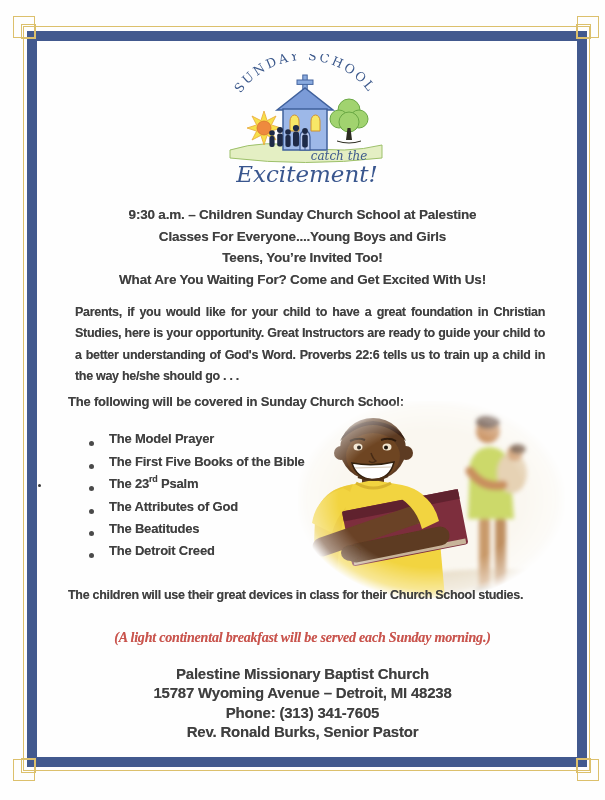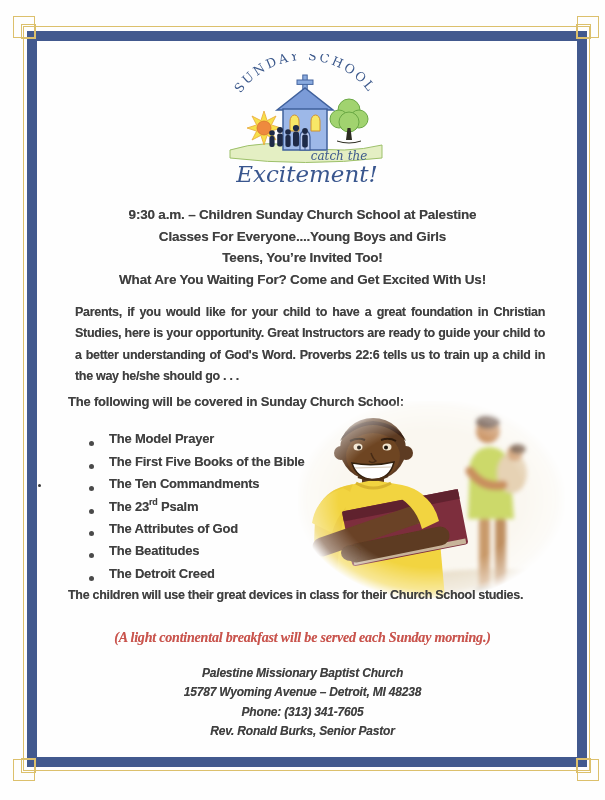--- a/index.html
+++ b/index.html
@@ -34,22 +34,22 @@
   .topic{display:flex;align-items:flex-end;height:22.4px;}
   .dot{flex:0 0 auto;width:5px;height:5px;border-radius:50%;background:#4a4a4a;
        margin:7px 15px 0 0;}
   sup.ord{font-size:9px;line-height:0;vertical-align:6px;}
   .photo-wrap{position:absolute;left:298px;top:401px;width:267px;height:197px;}
   .p2{position:absolute;left:68px;width:470px;top:585px;}
   .breakfast{position:absolute;left:40px;right:40px;top:630px;text-align:center;
              font-style:italic;font-weight:bold;font-size:14px;color:#c9544d;
              letter-spacing:-0.2px;text-shadow:0 0 0.5px rgba(201,84,77,0.5);font-family:Liberation Serif, serif;}
   .footer{position:absolute;left:0;right:0;top:664px;text-align:center;font-weight:bold;
-          font-size:12px;line-height:19.3px;letter-spacing:-0.2px;
-          text-shadow:0 0 0.5px rgba(63,63,63,0.55);font-style:italic;}
+          font-size:15px;line-height:19.3px;letter-spacing:-0.2px;
+          text-shadow:0 0 0.5px rgba(63,63,63,0.55);}
   .speck{position:absolute;left:38px;top:484px;width:3px;height:3px;background:#3a3a3a;
          border-radius:50%;}
   .logo-serif{font-family:"DejaVu Serif",serif;}
 </style>
 </head>
 <body>
 
 <div class="page">
 
   <div class="gold-frame"></div>
@@ -132,24 +132,20 @@
   <div class="following">The following will be covered in Sunday Church School:</div>
 
   <div class="topics">
     <div class="topic">
       <span class="dot"></span>
       <span>The Model Prayer</span>
     </div>
     <div class="topic">
       <span class="dot"></span>
       <span>The First Five Books of the Bible</span>
-    </div>
-    <div class="topic">
-      <span class="dot"></span>
-      <span>The Ten Commandments</span>
     </div>
     <div class="topic">
       <span class="dot"></span>
       <span><span>The 23</span><sup class="ord">rd</sup><span> Psalm</span></span>
     </div>
     <div class="topic">
       <span class="dot"></span>
       <span>The Attributes of God</span>
     </div>
     <div class="topic">

